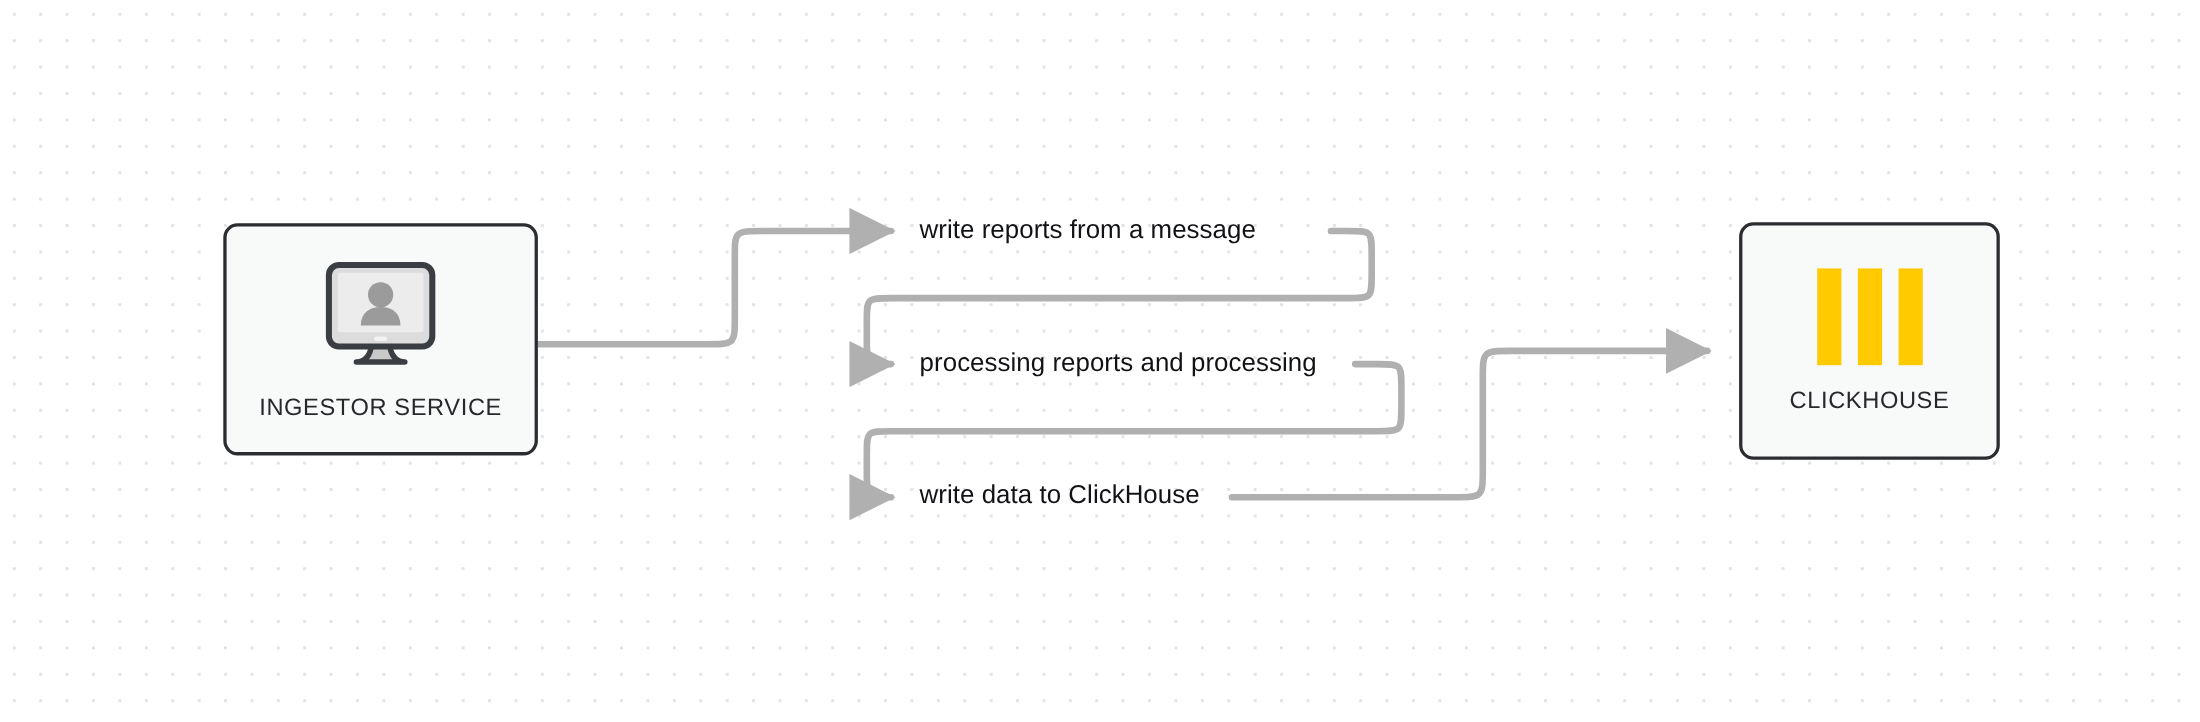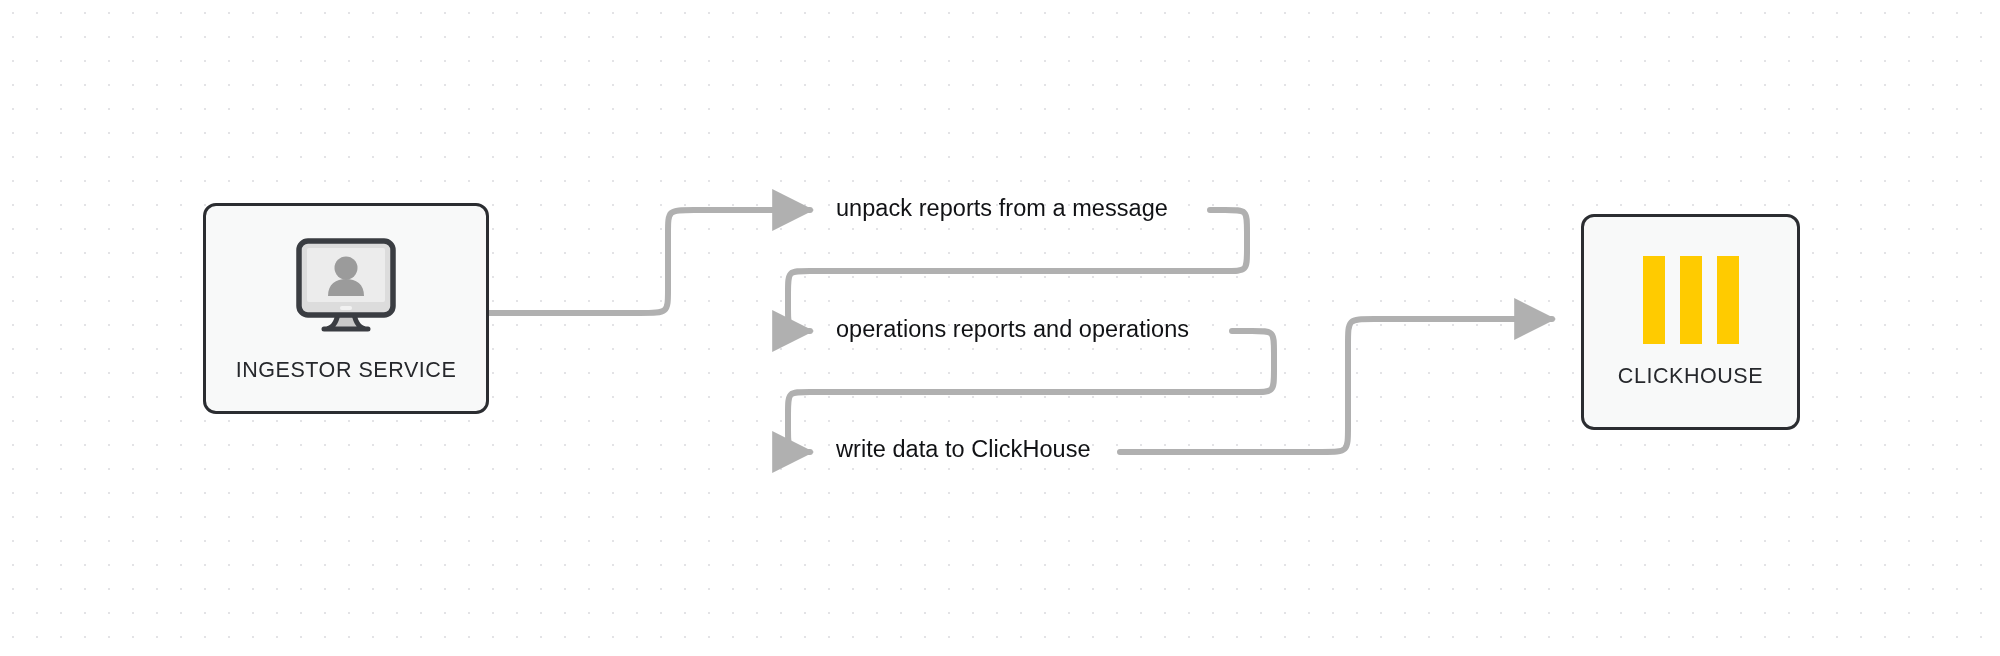--- a/index.html
+++ b/index.html
@@ -43,22 +43,22 @@
     justify-content: center;
   }
   #node-ingestor {
     left: 203px;
     top: 203px;
     width: 286px;
     height: 211px;
   }
   #node-clickhouse {
     left: 1581px;
-    top: 214px;
-    width: 219px;
+    top: 202px;
+    width: 237px;
     height: 216px;
   }
   .node-label {
     font-size: 21.5px;
     letter-spacing: 0.55px;
     color: #26282c;
     text-align: center;
     white-space: nowrap;
     font-weight: 400;
   }
@@ -141,23 +141,23 @@
 
       <path d="M 1120 452
                L 1322 452
                C 1348 452, 1348 452, 1348 426
                L 1348 345
                C 1348 319, 1348 319, 1374 319
                L 1552 319" marker-end="url(#arrow-head)"></path>
     </g>
   </svg>
 
-  <div class="edge-label" id="edge-label-0">unpack reports from a message</div>
+  <div class="edge-label" id="edge-label-0">write reports from a message</div>
 
-  <div class="edge-label" id="edge-label-1">operations reports and operations</div>
+  <div class="edge-label" id="edge-label-1">processing reports and processing</div>
 
   <div class="edge-label" id="edge-label-2">write data to ClickHouse</div>
 
   <div class="node" id="node-ingestor">
 
     <span class="monitor-icon-wrap">
       <svg class="monitor-icon" viewBox="0 0 118 104" aria-hidden="true">
 
         <path d="M 37 95 C 47 95, 50 86, 51 79 L 67 79 C 68 86, 71 95, 81 95 Z" fill="#c9c9c9" stroke="#3a3d42" stroke-width="5" stroke-linejoin="round"></path>
 

